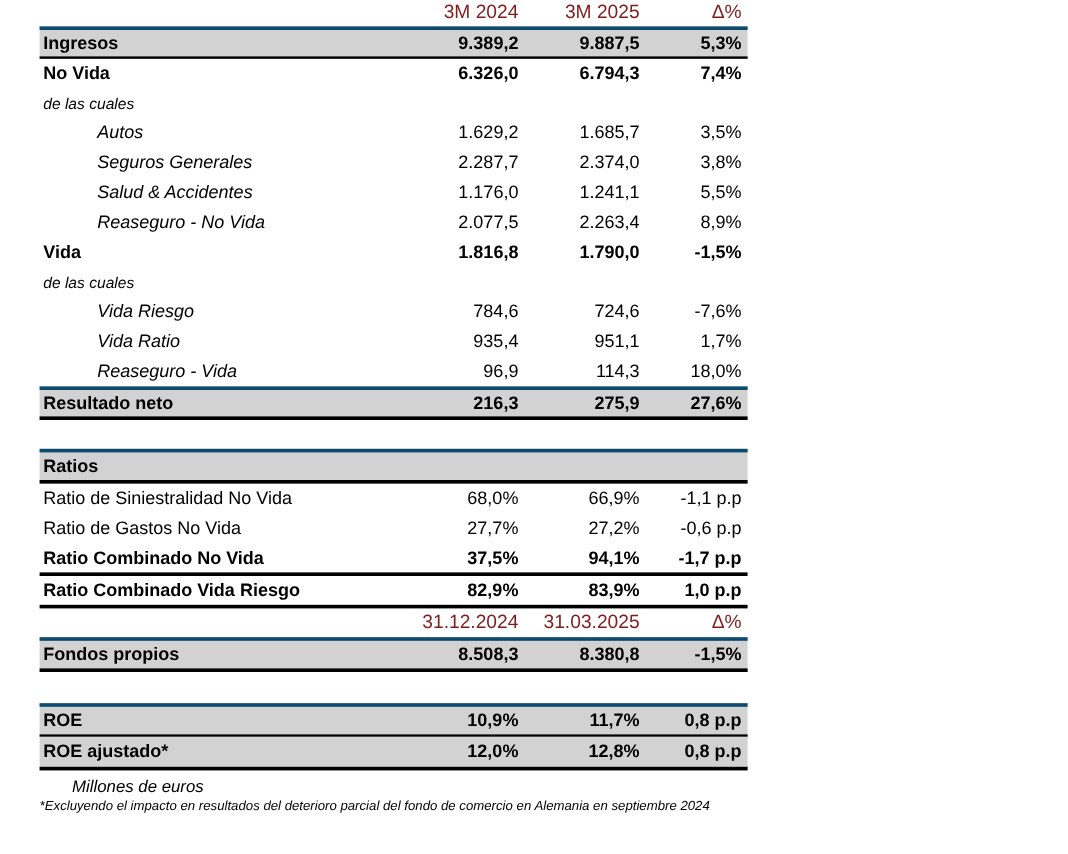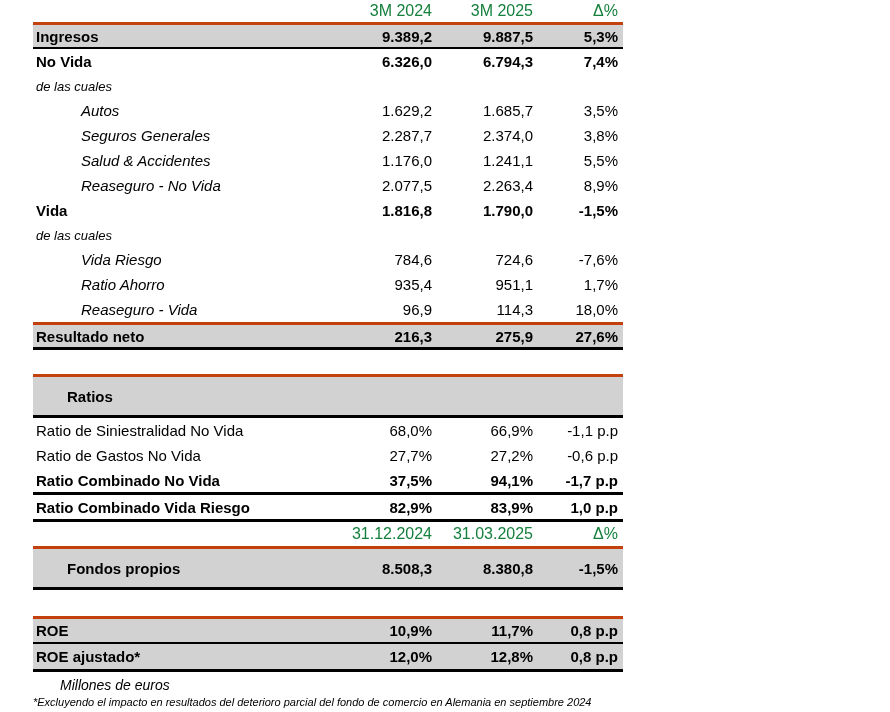--- a/index.html
+++ b/index.html
@@ -16,36 +16,36 @@
   .row {
     display: flex; align-items: center;
     height: 25px; font-size: 15px;
     box-sizing: border-box;
     white-space: nowrap;
   }
   .h22 { height: 22px; }
   .h24 { height: 24px; align-items: center; }
   .h27 { height: 27px; }
   .h28 { height: 28px; }
-  .h29 { height: 44px; padding-left: 31px; }
+  .h29 { height: 29px; }
 
   .lbl { flex: 1; padding-left: 3px; overflow: hidden; }
   .c   { width: 100px; text-align: right; }
   .c2  { width: 101px; text-align: right; }
   .cd  { width: 90px;  text-align: right; padding-right: 5px; box-sizing: border-box; }
 
   .gray { background: #d2d2d2; }
   .bold { font-weight: bold; }
-  .red  { color: #15803d; }
+  .red  { color: #7f1d1d; }
   .hdr  { font-size: 16px; }
 
   .sub .lbl { padding-left: 48px; font-style: italic; }
   .dlc .lbl { font-style: italic; font-size: 13px; }
 
-  .bt3 { border-top: 3px solid #c2410c; }
+  .bt3 { border-top: 3px solid #0c4a6e; }
   .bb3 { border-bottom: 3px solid #000; }
   .bb1 { border-bottom: 2px solid #000; }
 
   .gap26 { height: 26px; }
   .gap24 { height: 24px; }
 
   .foot-units {
     margin-left: 60px; margin-top: 5px;
     font-style: italic; font-size: 14px;
   }
@@ -133,21 +133,21 @@
     </div>
 
     <div class="row sub">
       <div class="lbl">Vida Riesgo</div>
       <div class="c">784,6</div>
       <div class="c2">724,6</div>
       <div class="cd">-7,6%</div>
     </div>
 
     <div class="row sub">
-      <div class="lbl">Ratio Ahorro</div>
+      <div class="lbl">Vida Ratio</div>
       <div class="c">935,4</div>
       <div class="c2">951,1</div>
       <div class="cd">1,7%</div>
     </div>
 
     <div class="row sub">
       <div class="lbl">Reaseguro - Vida</div>
       <div class="c">96,9</div>
       <div class="c2">114,3</div>
       <div class="cd">18,0%</div>

